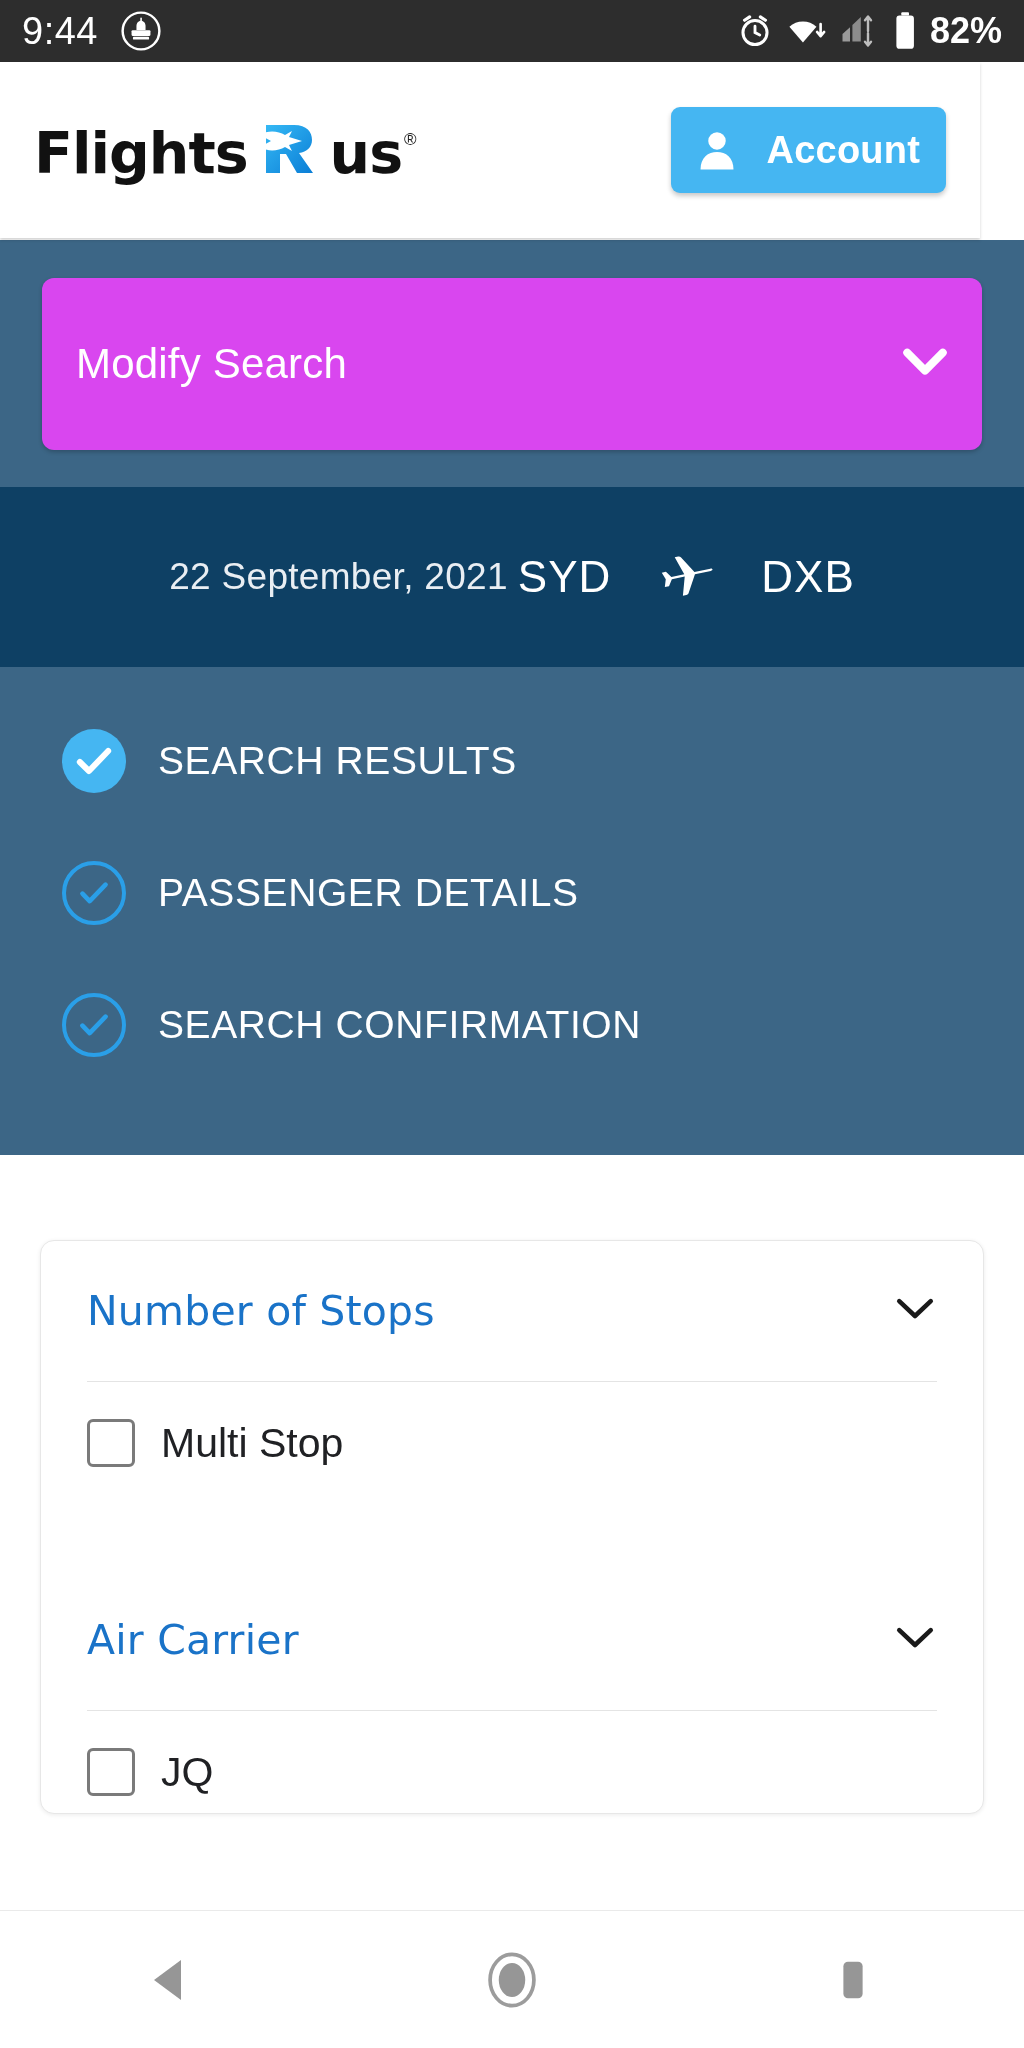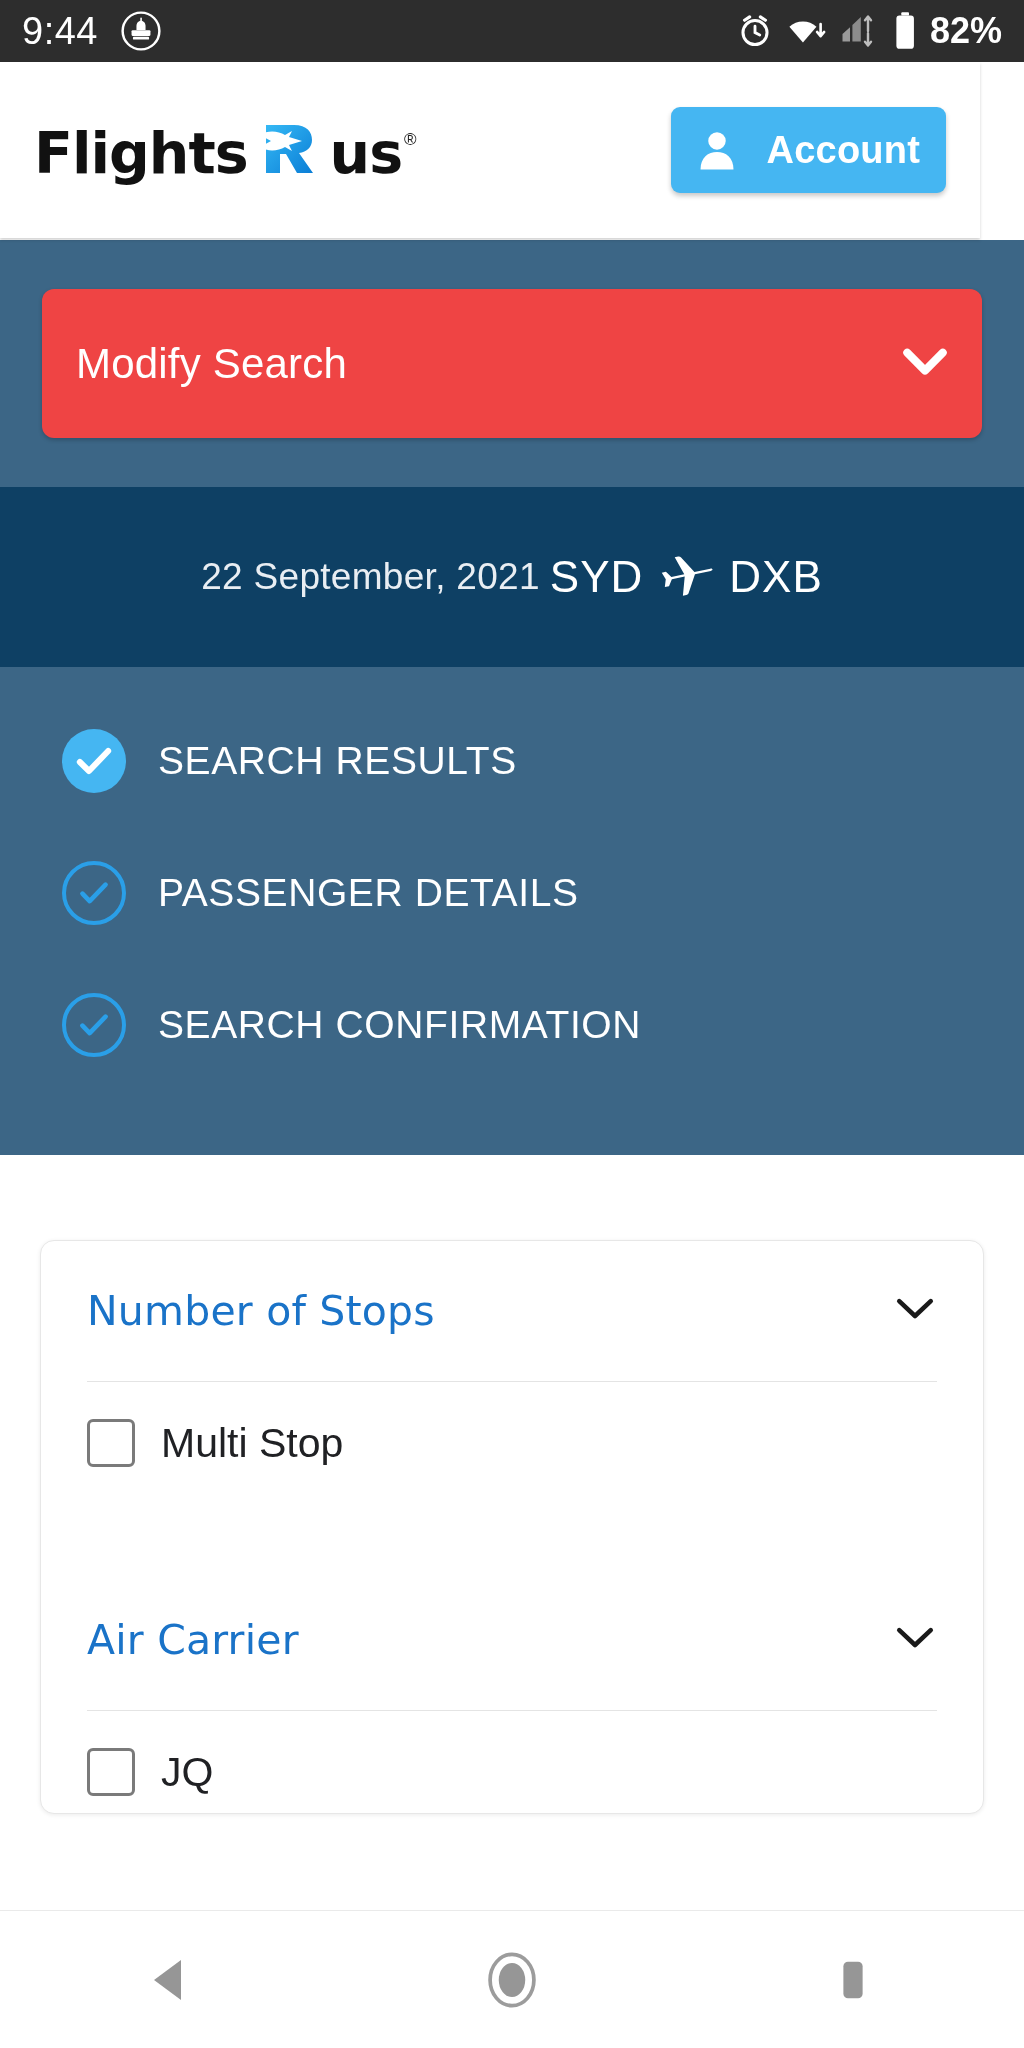--- a/index.html
+++ b/index.html
@@ -45,35 +45,35 @@
   }
   .account-label{ font-size:38px; font-weight:700; letter-spacing:0.2px; }
 
   
   .blue-wrap{
     position:absolute; left:0; top:240px; width:1024px; height:915px;
     background:#3c6686;
   }
   .modify-zone{ height:247px; display:flex; align-items:center; justify-content:center; }
   .modify-bar{
-    width:940px; height:149px; background:#ef4444; border-radius:12px;
+    width:940px; height:172px; background:#d946ef; border-radius:12px;
     display:flex; align-items:center; padding:0 34px; cursor:pointer;
     box-shadow:0 2px 4px rgba(0,0,0,0.22);
     text-align:center;
   }
   .modify-label{ color:#fff; font-size:42px; font-weight:400; letter-spacing:0.2px; }
   .modify-chev{ margin-left:auto; }
 
   .route-banner{
     height:180px; background:#0e4064;
     display:flex; flex-direction:row; align-items:center; justify-content:center;
     gap:10px;
   }
   .route-date{ color:#e9eef3; font-size:37px; font-weight:400; letter-spacing:0.3px; }
-  .route-line{ display:flex; align-items:center; gap:14px;text-align:right; }
+  .route-line{ display:flex; align-items:center; gap:46px;text-align:right; }
   .route-code{ color:#ffffff; font-size:44px; font-weight:400; letter-spacing:1px; }
 
   .steps{ padding:62px 0 0 62px; }
   .step{ display:flex; align-items:center; gap:32px; margin-bottom:68px; cursor:pointer; }
   .step-circle{
     width:64px; height:64px; border-radius:50%;
     display:flex; align-items:center; justify-content:center; flex:none;
   }
   .step-circle.active{ background:#45b6f2; }
   .step-circle.inactive{ background:transparent; border:4px solid #2a9fe8; }

